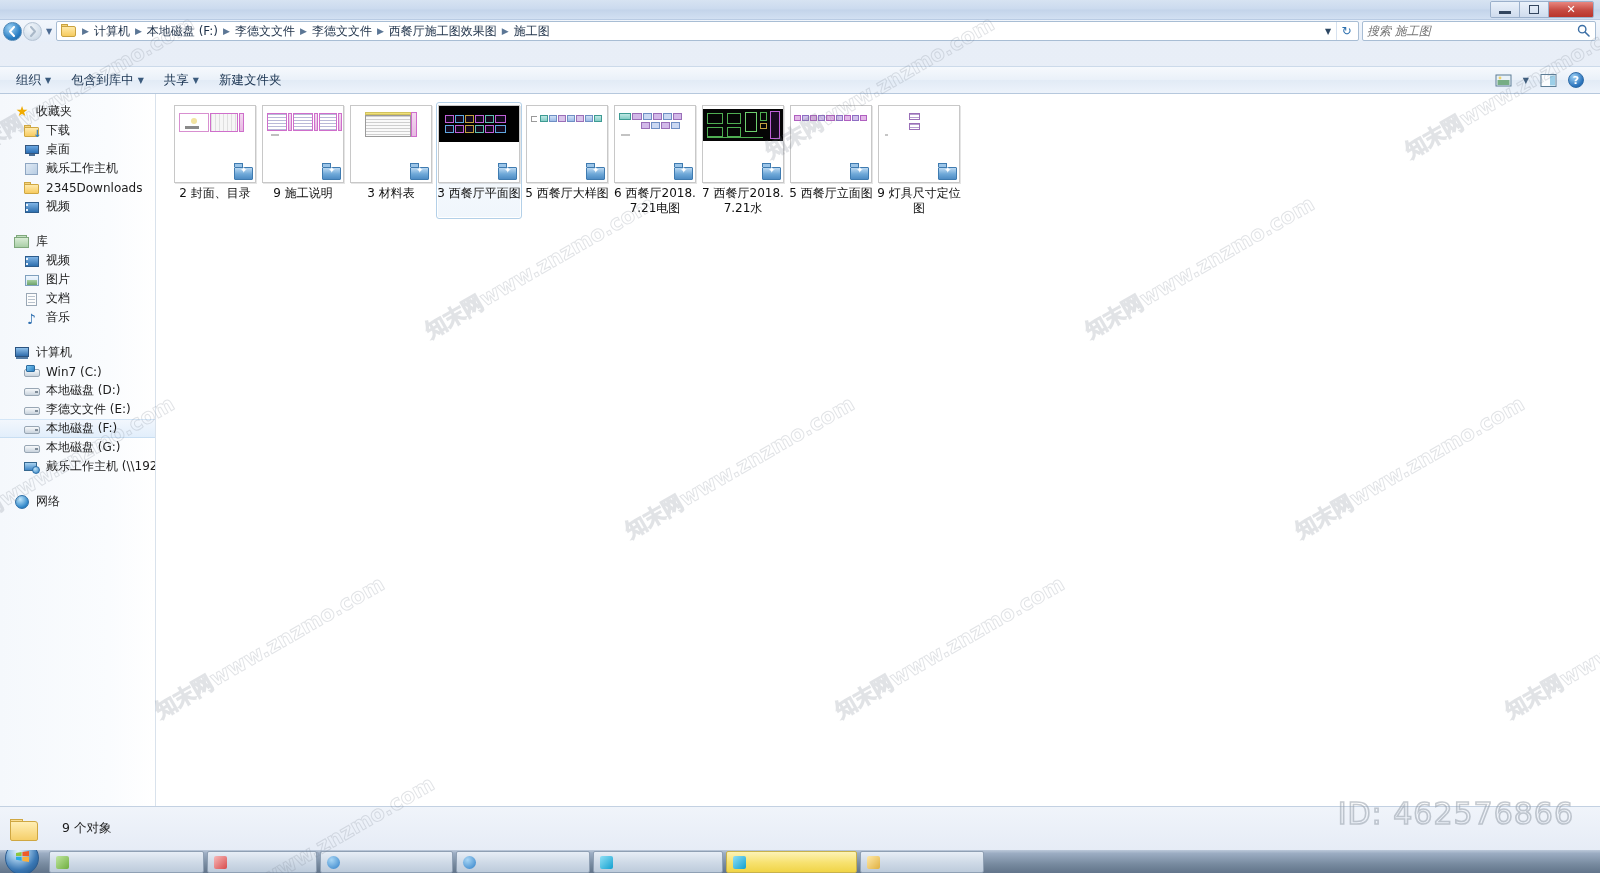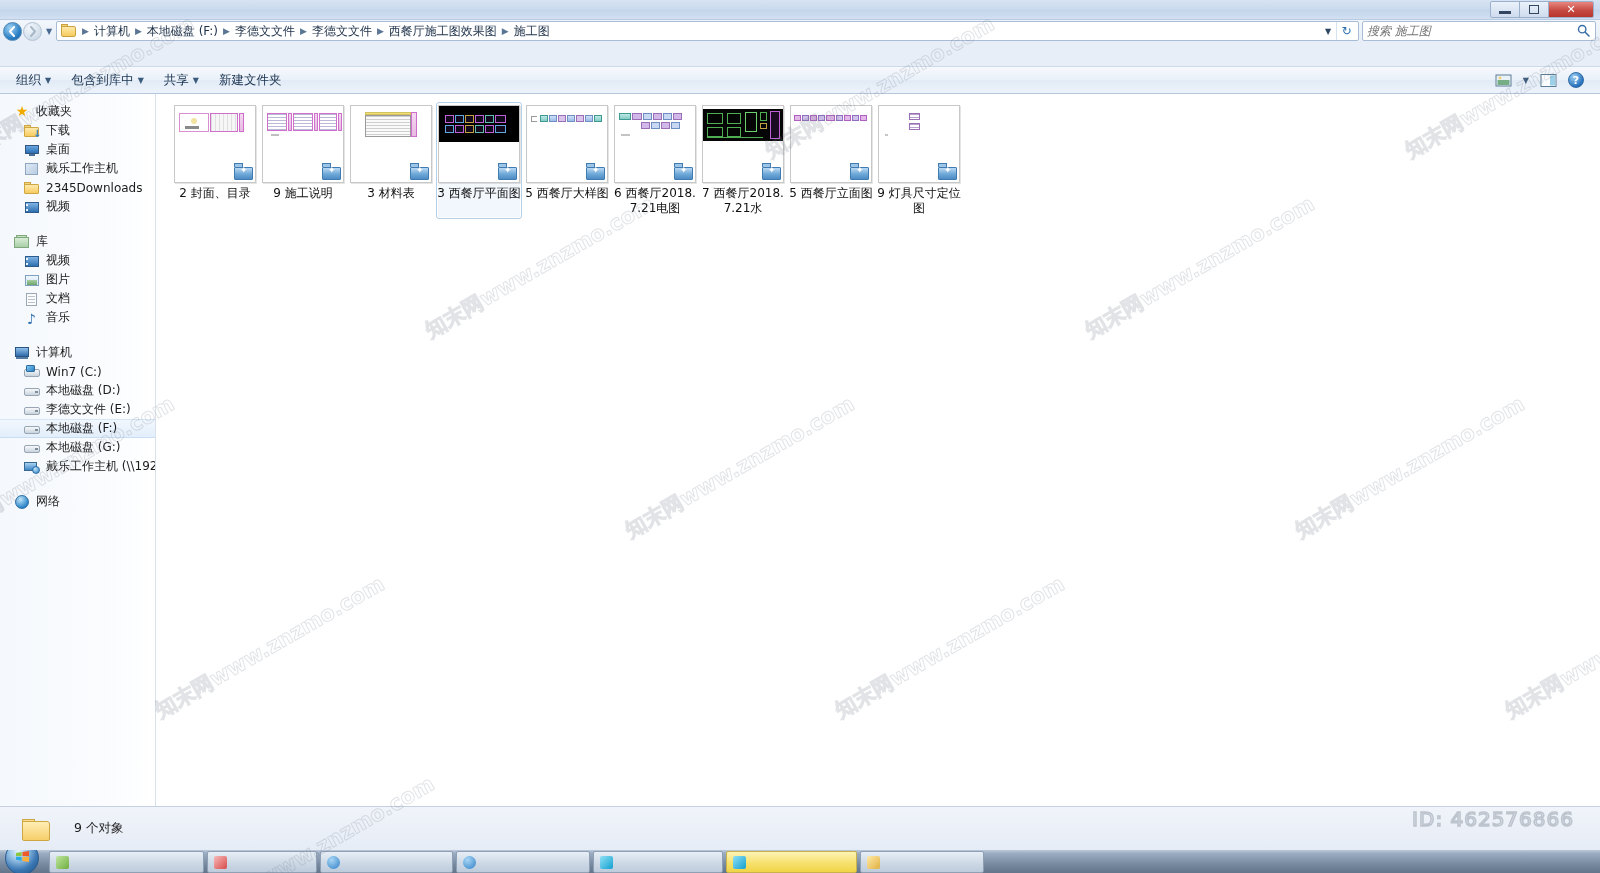--- a/index.html
+++ b/index.html
@@ -267,21 +267,21 @@
   .pg.table { background: repeating-linear-gradient(to bottom,#f2f2f2 0 1px,#fff 1px 3px); border: 1px solid #a5a5a5; }
   .pg.blue { background: linear-gradient(to bottom,#cfe0f5,#9dbce8); border-color:#6f8fc4; }
   .pg.dark { background:#140a1e; border-color:#7c3fb0; }
   .pg.cyan { background: linear-gradient(to bottom,#bfe8e4,#84cdc6); border-color:#3e9b93; }
 
   
   .statusbar {
     position: absolute; left: 0; top: 806px; width: 1600px; height: 44px;
     background: linear-gradient(to bottom, #f0f4fa 0%, #e6ecf6 100%);
     border-top: 1px solid #c3d1e2;
-    display: flex; align-items: center; padding-left: 22px;
+    display: flex; align-items: center; padding-left: 10px;
   }
   .sb-folder { width: 30px; height: 28px; position: relative; margin-right: 22px; }
   .sb-folder .b {
     position: absolute; left: 0; bottom: 2px; width: 28px; height: 20px;
     background: linear-gradient(to bottom, #ffeeb4, #f5cf6a);
     border: 1px solid #cfa742; border-radius: 1px 3px 2px 2px;
   }
   .sb-folder .t {
     position: absolute; left: 0; top: 4px; width: 13px; height: 5px;
     background: #f8dd95; border: 1px solid #cfa742; border-bottom: none;
@@ -337,21 +337,21 @@
     font-family: "DejaVu Sans", "Liberation Sans", sans-serif;
   }
   .wm-big {
     position: absolute; right: 78px; bottom: 92px;
     font-size: 62px; font-weight: bold; letter-spacing: 6px;
     color: transparent; -webkit-text-stroke: 2px rgba(140,148,160,0.45);
     white-space: nowrap;
   }
   .wm-id {
     position: absolute; right: 26px; bottom: 42px;
-    font-size: 20px; letter-spacing: 1px;
+    font-size: 30px; letter-spacing: 1px;
     color: transparent; -webkit-text-stroke: 1.6px rgba(150,158,170,0.55);
     white-space: nowrap;
     margin-top: 20px;
   }
 </style>
 </head>
 <body>
 
 <div id="app">
 

